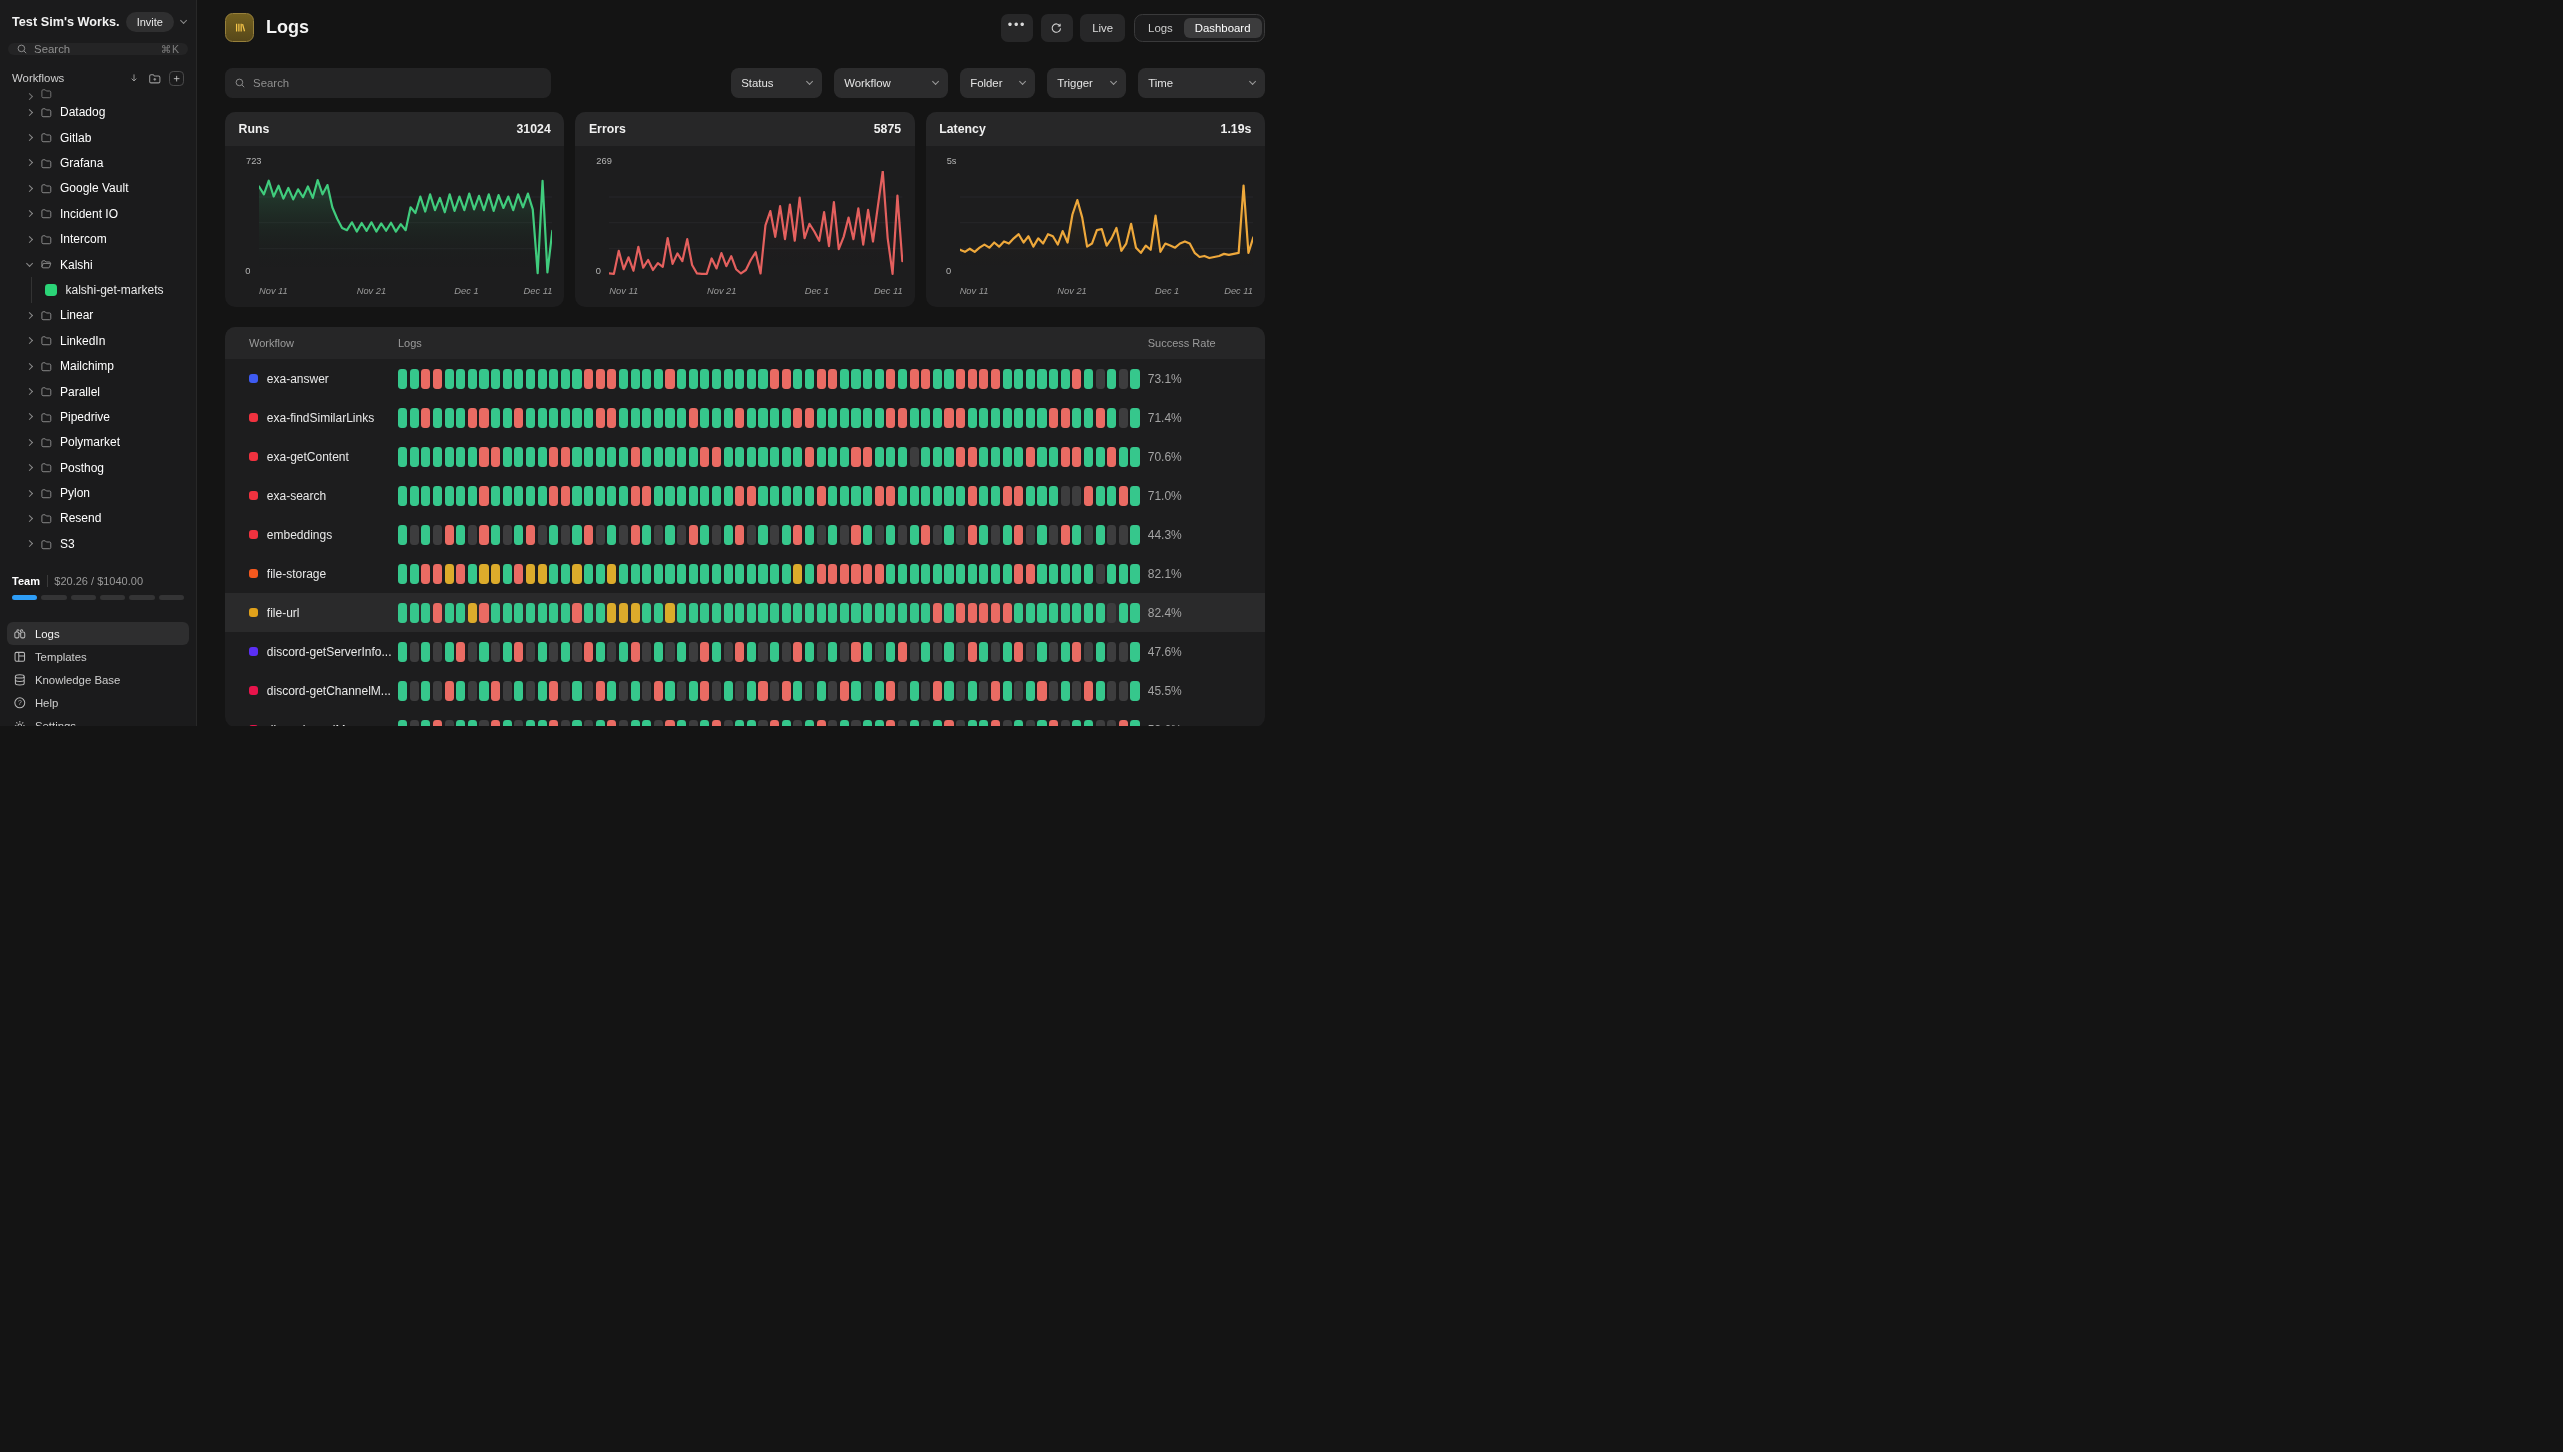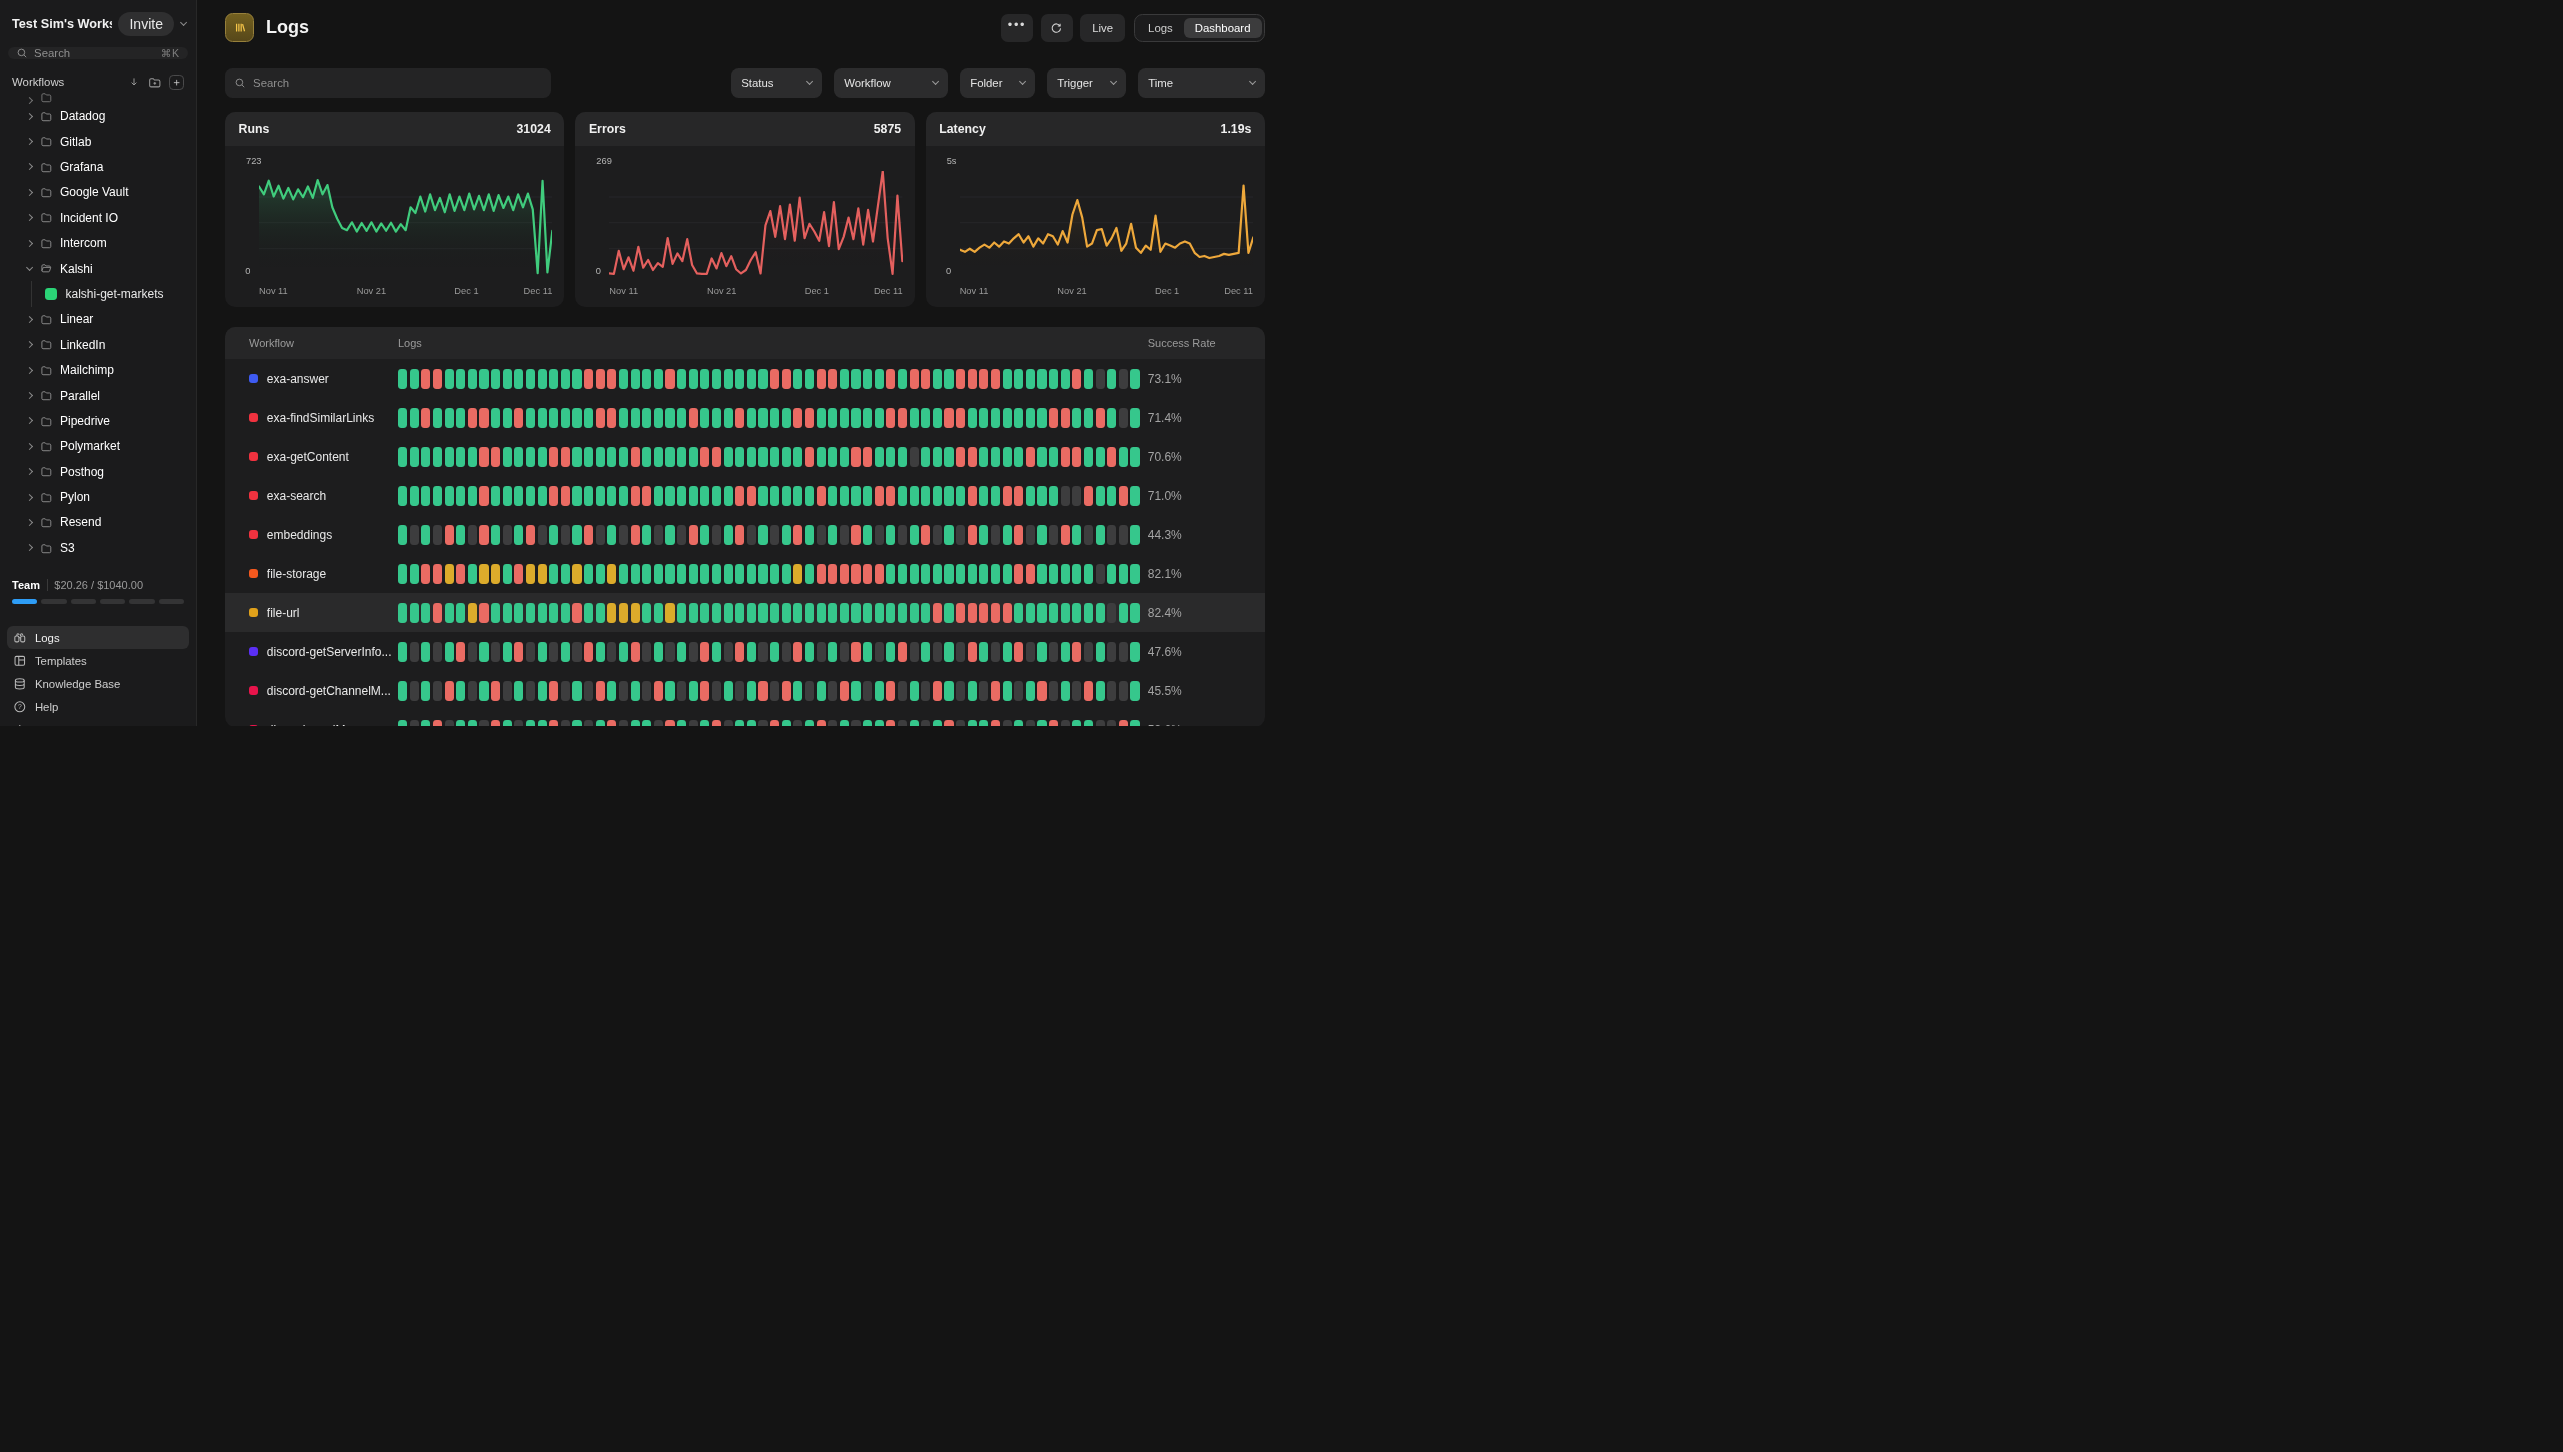--- a/index.html
+++ b/index.html
@@ -5,21 +5,21 @@
   * { margin:0; padding:0; box-sizing:border-box; }
   html,body { width:1282px; height:726px; overflow:hidden; background:#141414;
     font-family:"Liberation Sans", sans-serif; color:#e6e6e6; }
   .app { display:flex; width:100%; height:100%; }
 
   
   .sidebar { width:197px; min-width:197px; height:100%; background:#1b1b1c;
     border-right:0.8px solid #282828; display:flex; flex-direction:column; padding:12px 0 0 0; }
   .ws-row { display:flex; align-items:center; padding:0 10.2px 0 12px; gap:6.8px; }
   .ws-name { font-size:12.7px; font-weight:bold; color:#f2f2f2; white-space:nowrap; overflow:hidden; flex:1; }
-  .invite-btn { background:#2f2f30; border:none; color:#e8e8e8; font-size:14px;
+  .invite-btn { background:#2f2f30; border:none; color:#e8e8e8; font-size:11px;
     padding:4.2px 11px; border-radius:847px; cursor:pointer; font-family:inherit; }
   .chev { display:inline-block; width:5.1px; height:5.1px; border-right:1.3px solid #8a8a8a;
     border-bottom:1.3px solid #8a8a8a; transform:rotate(-45deg); }
   .chev.down { transform:rotate(45deg); margin-top:-2.5px; }
   .sb-search { margin:11px 7.6px 0 7.6px; height:27px; background:#242425; border-radius:7.6px;
     display:flex; align-items:center; padding:0 8.5px; gap:6px; }
   .sb-search input { flex:1; background:transparent; border:none; outline:none; color:#cfcfcf;
     font-size:11.4px; font-family:inherit; min-width:0; }
   .sb-search input::placeholder { color:#8f8f8f; }
   .kbd-hint { color:#7e7e7e; font-size:10.6px; letter-spacing:0.8px; }
@@ -89,21 +89,21 @@
   .card-head { height:34px; background:#272728; display:flex; align-items:center;
     justify-content:space-between; padding:0 13.6px; }
   .card-title { font-size:12.3px; font-weight:600; color:#f0f0f0; }
   .card-total { font-size:12.3px; font-weight:600; color:#f0f0f0; }
   .card-body { position:relative; flex:1; }
   .ymax { position:absolute; left:21px; top:10.2px; font-size:9.3px; color:#b5b5b5; }
   .ymin { position:absolute; left:20.3px; bottom:30.5px; font-size:9.3px; color:#b5b5b5; }
   .plot { position:absolute; left:34px; right:12px; top:25.4px; bottom:32px; }
   .plot svg { width:100%; height:100%; display:block; }
   .xlabels { position:absolute; left:34px; right:12px; bottom:8.5px; height:12px; font-size:9.3px; color:#9a9a9a; }
-  .xlabels span { position:absolute; white-space:nowrap; }
+  .xlabels span { position:absolute; white-space:nowrap;font-style:italic; }
 
   .logtable { margin-top:20.3px; background:#1d1d1e; border-radius:10.2px; overflow:hidden; height:400px; }
   .thead { height:32px; background:#262627; display:grid;
     grid-template-columns:149px 1fr 97px; align-items:center; padding:0 20.3px 0 24px; }
   .th { font-size:11px; color:#9b9b9b; }
   .trow { height:39px; display:grid; grid-template-columns:149px 1fr 97px;
     align-items:center; padding:0 20.3px 0 24px; cursor:pointer; }
   .trow.hl { background:#2a2a2b; }
   .wf-cell { display:flex; align-items:center; gap:8.5px; overflow:hidden; }
   .dot { width:9.3px; height:9.3px; border-radius:3px; flex:0 0 auto; }

